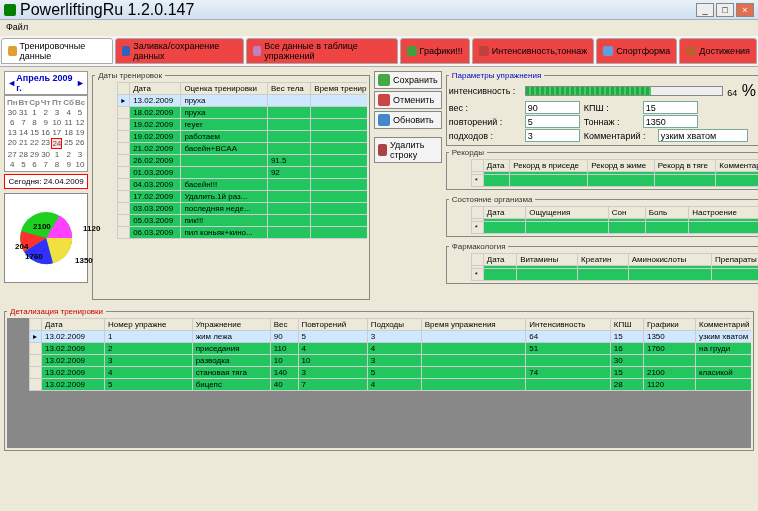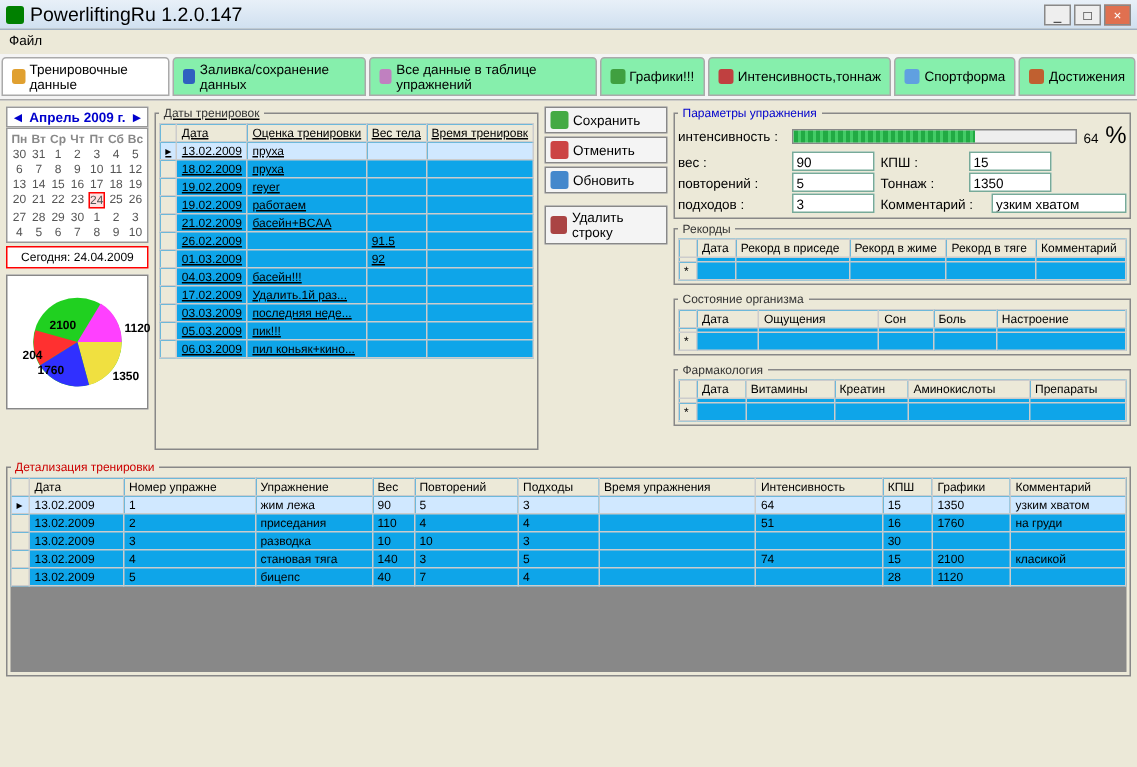--- a/index.html
+++ b/index.html
@@ -1,44 +1,44 @@
 <!DOCTYPE html>
 <html><head>
 <meta charset="utf-8">
 <style>
 * { box-sizing: border-box; margin: 0; padding: 0; font-family: Tahoma, sans-serif; font-size: 9px; }
 body { background: #ece9d8; width: 758px; height: 511px; overflow: hidden; }
 .titlebar { height: 20px; background: linear-gradient(#e8f0f8,#d0e0f0); border-bottom: 1px solid #a0b0c0; display: flex; align-items: center; padding: 0 4px; }
 .titlebar .icon { width: 12px; height: 12px; background: green; border-radius: 2px; margin-right: 4px; }
-.titlebar .title { flex: 1; font-size: 13px; }
+.titlebar .title { flex: 1; font-size: 16px; }
 .winbtns { display: flex; gap: 2px; }
 .winbtn { width: 18px; height: 14px; border: 1px solid #888; background: #eee; text-align: center; line-height: 12px; cursor: pointer; }
 .winbtn.close { background: #e07050; color: #fff; }
 .menubar { height: 16px; display: flex; gap: 10px; padding: 2px 6px; background: #ece9d8; flex-direction: column; }
 .menubar span { cursor: pointer; }
 .tabs { display: flex; background: #f4f4f4; border-bottom: 1px solid #aaa; padding: 2px 1px; gap: 2px; }
-.tab { display: flex; align-items: center; gap: 3px; padding: 2px 6px; border: 1px solid #aaa; background: #86efac; border-radius: 3px 3px 0 0; cursor: pointer; }
+.tab { display: flex; align-items: center; gap: 3px; padding: 2px 6px; border: 1px solid #aaa; background: #ef4444; border-radius: 3px 3px 0 0; cursor: pointer; }
 .tab.active { background: #fff; font-weight: normal; }
 .tabicon { width: 10px; height: 10px; border-radius: 2px; }
 .main { display: flex; padding: 4px; gap: 4px; height: 240px; }
 .left { width: 122px; }
 .calhdr { display: flex; align-items: center; justify-content: space-between; background: #fff; border: 1px solid #999; padding: 1px 2px; color: #0000cc; font-weight: bold; }
 .calnav { cursor: pointer; width: 10px; text-align: center; }
 .calgrid { display: grid; grid-template-columns: repeat(7, 1fr); gap: 1px; background: #fff; border: 1px solid #999; padding: 2px; }
 .calcell { text-align: center; font-size: 8px; color: #555; }
 .calcell.dh { color: #888; font-weight: bold; }
 .calcell.cur { border: 1px solid red; background: #ffe0e0; }
 .today { border: 1px solid red; padding: 2px; margin-top: 2px; text-align: center; font-size: 8px; background: #fff; }
 .pie { margin-top: 4px; position: relative; height: 90px; border: 1px solid #888; background: #fff; }
 .piesvg { width: 100%; height: 100%; }
 .pielabel { position: absolute; font-size: 8px; font-weight: bold; color: #000; }
-.mid { width: 190px; border: 1px solid #999; text-decoration: underline; }
+.mid { width: 190px; border: 1px solid #999; }
 .fieldset { border: 1px solid #888; padding: 2px; margin-bottom: 3px; }
 .legend { font-size: 8px; color: #333; padding: 0 3px; }
-.grid { width: 100%; border-collapse: collapse; background: #0ea5e9; }
+.grid { width: 100%; border-collapse: collapse; background: #22c55e; margin-left: 22px; }
 .grid th, .grid td { border: 1px solid #ccc; padding: 1px 3px; font-size: 8px; text-align: left; white-space: nowrap; overflow: hidden; }
 .grid th { background: #ece9d8; font-weight: normal; }
 .grid .rowsel td { background: #d0e8ff; }
 .rowhdr { width: 12px; background: #ece9d8; }
 .btncol { width: 105px; display: flex; flex-direction: column; gap: 2px; }
 .btn { display: flex; align-items: center; gap: 3px; border: 1px solid #888; background: #f4f4f4; padding: 2px 3px; cursor: pointer; }
 .btn .bi { width: 12px; height: 12px; border-radius: 2px; }
 .right { flex: 1; display: flex; flex-direction: column; gap: 2px; }
 .params { border: 1px solid #888; padding: 2px; }
 .params .legend { color: #0000cc; }

